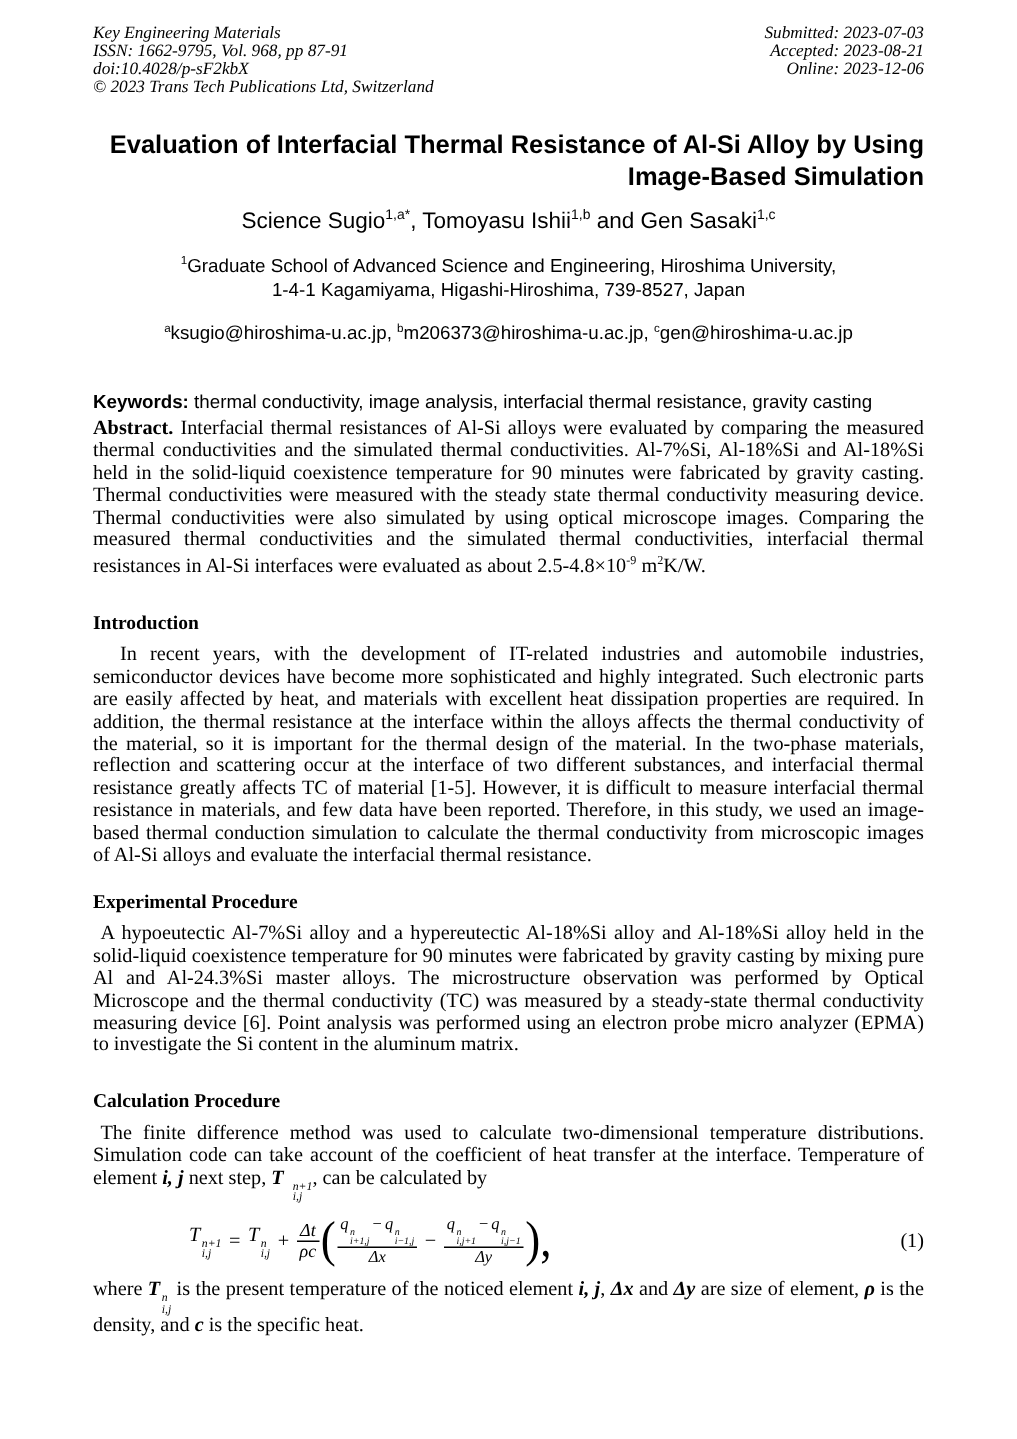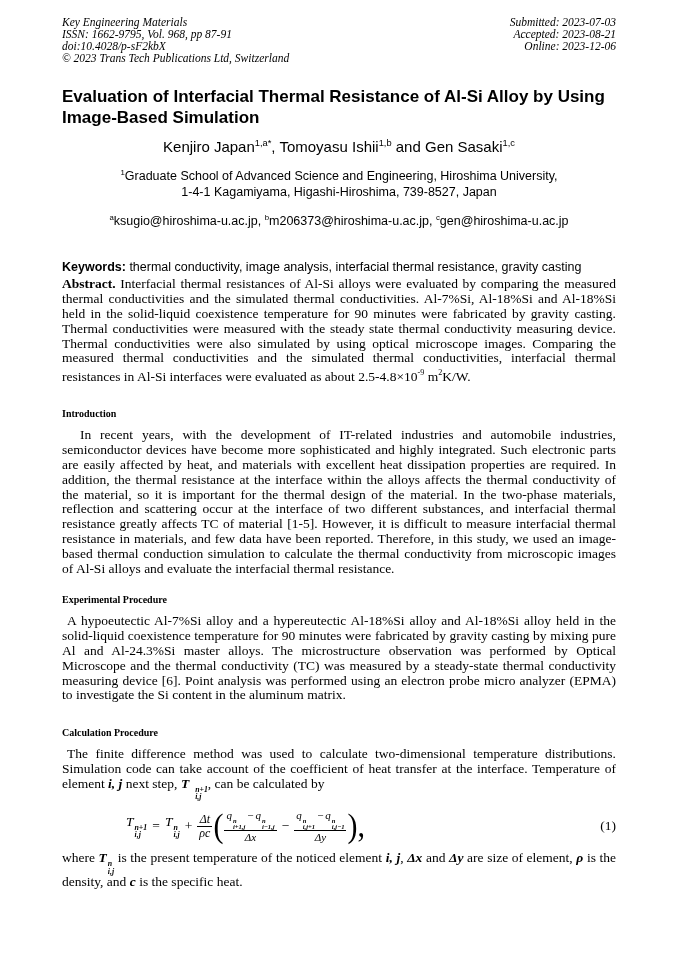--- a/index.html
+++ b/index.html
@@ -5,42 +5,42 @@
   * { margin:0; padding:0; box-sizing:border-box; }
   html,body { width:678px; height:959px; background:#ffffff; overflow:hidden; }
   body { font-family:"Liberation Serif", serif; color:#000; }
   .page { position:relative; width:678px; height:959px; padding:16px 62px 0 62px; }
 
   
   .meta-row { display:flex; justify-content:space-between; font-style:italic; font-size:11.5px; line-height:12px; }
   .meta-right { text-align:right;margin-left:40px; }
 
   
-  .title { margin-top:22px; text-align:left; font-family:"Liberation Sans", sans-serif; font-weight:bold; font-size:17px; line-height:21px; }
+  .title { margin-top:22px; text-align:right; font-family:"Liberation Sans", sans-serif; font-weight:bold; font-size:17px; line-height:21px; }
   .authors { margin-top:6px; text-align:center; font-family:"Liberation Sans", sans-serif; font-size:15px; line-height:19px; }
   .authors sup, .affil sup, .emails sup { font-size:0.62em; }
   .affil { margin-top:9px; text-align:center; font-family:"Liberation Sans", sans-serif; font-size:12.5px; line-height:16px; }
   .emails { margin-top:13px; text-align:center; font-family:Liberation Sans, sans-serif; font-size:12.5px; }
 
   .keywords { margin-top:31px; font-family:"Liberation Sans", sans-serif; font-size:12.5px; line-height:16px; }
   .keywords b { font-weight:bold; }
 
   .body-p { font-size:13.5px; line-height:14.8px; text-align:justify; }
   .abstract { margin-top:2px; }
   .abstract b { font-weight:bold; }
   sup.txt { font-size:0.6em; }
 
-  h2.sec { margin-top:22px; font-size:10px; font-weight:bold; line-height:15px; }
+  h2.sec { margin-top:22px; font-size:13px; font-weight:bold; line-height:15px; }
   h2.sec.tight { margin-top:16px; }
   .after-h { margin-top:7px; }
   .indent-lg { text-indent:18px; }
   .indent-sm { text-indent:5px; }
 
   i.mvar { font-style:italic;font-weight:bold; }
-  .supsub { display:inline-flex; flex-direction:column; font-size:0.58em; line-height:0.95; vertical-align:-0.5em; font-style:italic; text-align:left; padding-left:1px;font-weight:bold; }
+  .supsub { display:inline-flex; flex-direction:column; font-size:0.58em; line-height:0.95; vertical-align:-0.5em; font-style:italic; text-align:left; padding-left:1px; }
   .supsub span { display:block; }
 
   
   .eq-row { display:flex; align-items:center; margin-top:9px; padding-left:64px; font-size:13.5px; }
   .eq { display:flex; align-items:center; font-style:italic; }
   .eq .op { font-style:normal; margin:0 5px; }
   .frac { display:inline-block; text-align:center; vertical-align:middle; font-size:12px; line-height:1.1; }
   .frac .num { display:block; border-bottom:1px solid #000; padding:0 2px; }
   .frac .den { display:block; padding:0 2px; }
   .frac-q { font-size:11px; }
@@ -66,21 +66,21 @@
     </div>
     <div class="meta-right">
       <div>Submitted: 2023-07-03</div>
       <div>Accepted: 2023-08-21</div>
       <div>Online: 2023-12-06</div>
     </div>
   </div>
 
   <h1 class="title"><span>Evaluation of Interfacial Thermal Resistance of Al-Si Alloy by Using</span><br><span>Image-Based Simulation</span></h1>
 
-  <div class="authors"><span>Kenjiro Japan</span><sup>1,a*</sup><span>, </span><span>Tomoyasu Ishii</span><sup>1,b</sup><span> and </span><span>Gen Sasaki</span><sup>1,c</sup></div>
+  <div class="authors"><span>Science Sugio</span><sup>1,a*</sup><span>, </span><span>Tomoyasu Ishii</span><sup>1,b</sup><span> and </span><span>Gen Sasaki</span><sup>1,c</sup></div>
 
   <div class="affil"><sup>1</sup><span>Graduate School of Advanced Science and Engineering, Hiroshima University,</span><br><span>1-4-1 Kagamiyama, Higashi-Hiroshima, 739-8527, Japan</span></div>
 
   <div class="emails"><sup>a</sup><span>ksugio@hiroshima-u.ac.jp</span><span>, </span><sup>b</sup><span>m206373@hiroshima-u.ac.jp</span><span>, </span><sup>c</sup><span>gen@hiroshima-u.ac.jp</span></div>
 
   <div class="keywords"><b>Keywords:</b><span> thermal conductivity, image analysis, interfacial thermal resistance, gravity casting</span></div>
 
   <p class="body-p abstract"><b>Abstract.</b><span> Interfacial thermal resistances of Al-Si alloys were evaluated by comparing the measured thermal conductivities and the simulated thermal conductivities. Al-7%Si, Al-18%Si and Al-18%Si held in the solid-liquid coexistence temperature for 90 minutes were fabricated by gravity casting. Thermal conductivities were measured with the steady state thermal conductivity measuring device. Thermal conductivities were also simulated by using optical microscope images. Comparing the measured thermal conductivities and the simulated thermal conductivities, interfacial thermal resistances in Al-Si interfaces were evaluated as about 2.5-4.8×10</span><sup class="txt">-9</sup><span> m</span><sup class="txt">2</sup><span>K/W.</span></p>
 
   <h2 class="sec">Introduction</h2>

